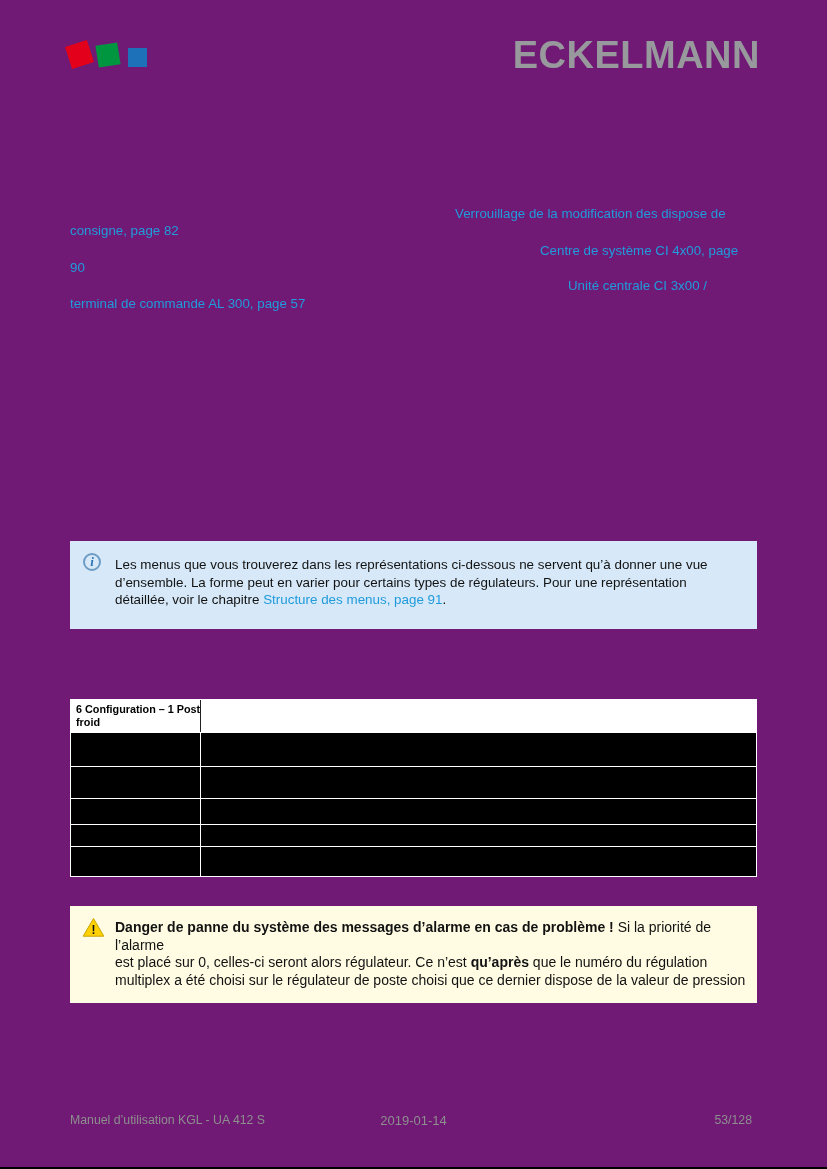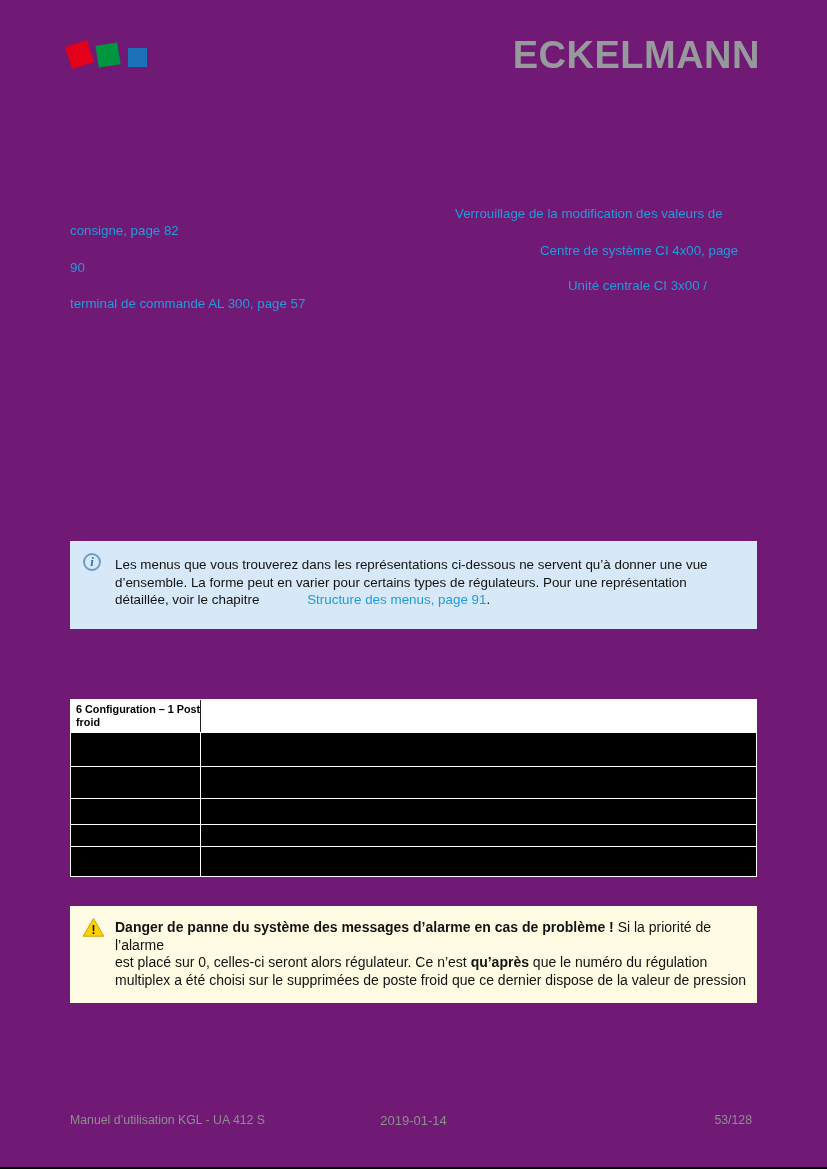--- a/index.html
+++ b/index.html
@@ -20,21 +20,21 @@
   .ref1b{left:70px;top:222px;}
   .ref2a{left:540px;top:242px;}
   .ref2b{left:70px;top:259px;}
   .ref3a{left:568px;top:277px;}
   .ref3b{left:70px;top:295px;}
 
   
   .ibox{position:absolute;left:70px;top:541px;width:687px;height:88px;background:#D7E9F8;}
   .iicon{position:absolute;left:13px;top:12px;width:18px;height:18px;border-radius:50%;border:2px solid #6E9CC4;color:#2E74B5;font:italic bold 13px "Liberation Serif",serif;display:flex;align-items:center;justify-content:center;}
   .itext{position:absolute;left:45px;top:15px;font-size:13.4px;line-height:17.6px;color:#121212;}
-  .ilink{color:#209BDC;text-decoration:none;cursor:pointer;margin-left:44px;}
+  .ilink{color:#209BDC;text-decoration:none;cursor:pointer;}
 
   
   .dtable{position:absolute;left:70px;top:699px;width:687px;height:178px;border:1px solid #FFF;}
   .thead{display:flex;height:32px;background:#FFF;}
   .thead .c1{width:130px;border-right:1px solid #222;padding:3px 4px 0 5px;font-size:10.8px;font-weight:bold;line-height:12.5px;color:#000;white-space:nowrap;}
   .thead .c2{flex:1;background:#FFF;}
   .trow{display:flex;border-top:1px solid #FFF;background:#000;}
   .trow .c1{width:130px;border-right:1px solid #FFF;}
   .trow .c2{flex:1;}
   .trow.r1{height:34px;}.trow.r2{height:32px;}.trow.r3{height:26px;}.trow.r4{height:22px;}.trow.r5{height:30px;}
@@ -55,21 +55,21 @@
 
 <div class="page">
 
   <div class="logo">
     <span class="sq red"></span>
     <span class="sq green"></span>
     <span class="sq blue"></span>
   </div>
   <div class="brand">ECKELMANN</div>
 
-  <a class="xref ref1a">Verrouillage de la modification des valeurs de</a>
+  <a class="xref ref1a">Verrouillage de la modification des dispose de</a>
   <a class="xref ref1b">consigne, page 82</a>
   <a class="xref ref2a">Centre de système CI 4x00, page</a>
   <a class="xref ref2b">90</a>
   <a class="xref ref3a">Unité centrale CI 3x00 /</a>
   <a class="xref ref3b">terminal de commande AL 300, page 57</a>
 
   <div class="ibox">
     <span class="iicon">i</span>
     <div class="itext">
       <div>Les menus que vous trouverez dans les représentations ci-dessous ne servent qu’à donner une vue</div>
@@ -111,21 +111,21 @@
   </div>
 
   <div class="wbox">
     <svg class="wicon" width="23" height="21" viewBox="0 0 23 21">
       <path d="M11.5 1.5 L21.8 19.2 H1.2 Z" fill="#FFD100" stroke="#C9A400" stroke-width="1" stroke-linejoin="round"></path>
       <text x="11.5" y="17" text-anchor="middle" font-size="12" font-weight="bold" fill="#111">!</text>
     </svg>
     <div class="wtext">
       <div><b>Danger de panne du système des messages d’alarme en cas de problème !</b><span> Si la priorité de l’alarme</span></div>
       <div><span>est placé sur 0, celles-ci seront alors régulateur. Ce n’est </span><b>qu’après</b><span> que le numéro du régulation</span></div>
-      <div>multiplex a été choisi sur le supprimées de poste froid que ce dernier dispose de la valeur de pression</div>
+      <div>multiplex a été choisi sur le régulateur de poste choisi que ce dernier dispose de la valeur de pression</div>
     </div>
   </div>
 
   <div class="footer-left">Manuel d’utilisation KGL - UA 412 S</div>
   <div class="footer-center">2019-01-14</div>
   <div class="footer-right">53/128</div>
 
 </div>
 
 </body></html>

